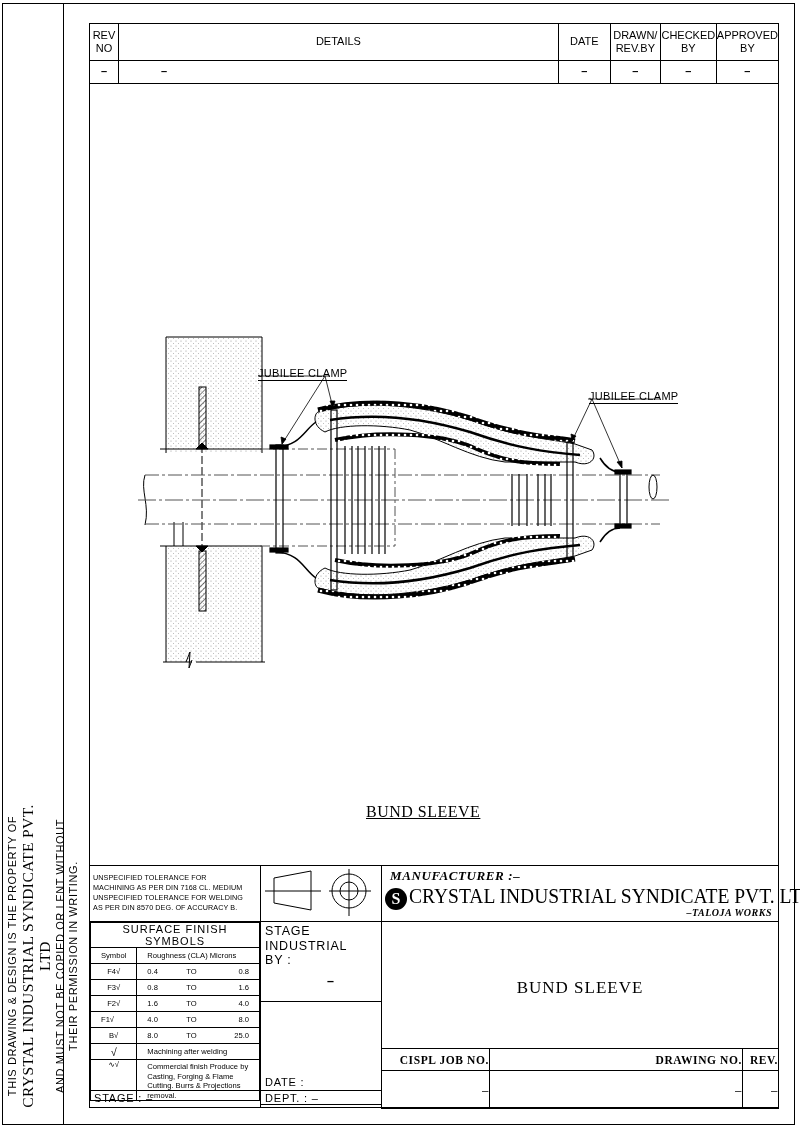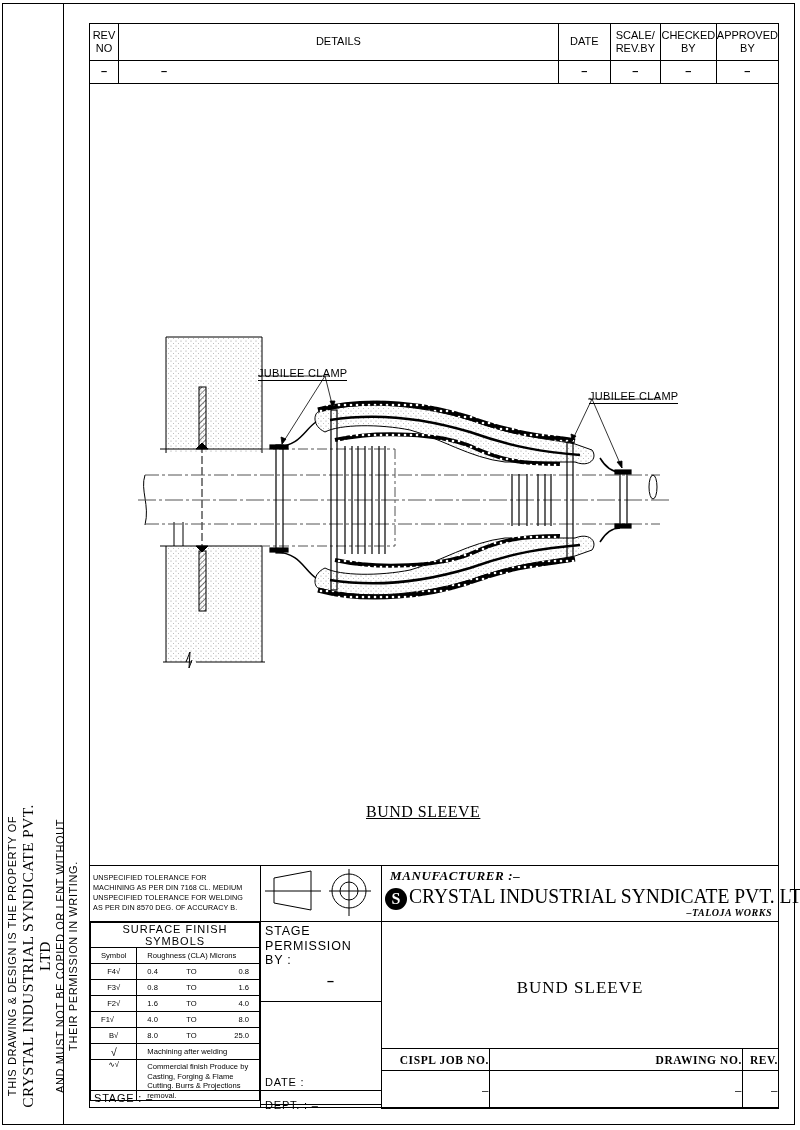--- a/index.html
+++ b/index.html
@@ -38,21 +38,21 @@
   .stage .hr{position:absolute;left:0;right:0;top:79px;border-top:1px solid #000;}
   .stage .s2{position:absolute;left:4px;top:81px;letter-spacing:0.8px;}
   .stage .s3{position:absolute;left:4px;top:153px;letter-spacing:0.8px;}
   .dtitle{left:381px;top:921px;width:398px;height:128px;}
   .dtitle .t{position:absolute;left:0;right:0;top:56px;text-align:center;font-family:"Liberation Serif",serif;font-size:17px;letter-spacing:1px;}
   .nums{position:absolute;left:381px;top:1048px;width:398px;}
   .nums td{border:1.2px solid #000;font-family:"Liberation Serif",serif;font-weight:bold;font-size:11.5px;text-align:right;letter-spacing:0.6px;padding:0;}
   .nums tr.h td{height:21px;}
   .nums tr.v td{height:37px;font-weight:normal;font-family:"Liberation Sans",sans-serif;}
   .scale{left:89px;top:1090px;width:172px;height:18px;font-size:11px;padding:1px 4px;letter-spacing:0.8px;}
-  .dept{left:260px;top:1090px;width:122px;height:18px;font-size:11px;padding:8px 4px;letter-spacing:0.8px;}
+  .dept{left:260px;top:1090px;width:122px;height:18px;font-size:11px;padding:1px 4px;letter-spacing:0.8px;}
 </style>
 </head>
 <body>
 
 <div class="abs outer"></div>
 <div class="abs margin-strip">
   <div class="side-text">
     <div class="l1">THIS DRAWING &amp; DESIGN IS THE PROPERTY OF</div>
     <div class="l2">CRYSTAL INDUSTRIAL SYNDICATE PVT. LTD</div>
     <div class="l3">AND MUST NOT BE COPIED OR LENT WITHOUT</div>
@@ -69,21 +69,21 @@
       <col style="width:52px">
       <col style="width:50px">
       <col style="width:56px">
       <col>
     </colgroup>
   <tbody>
       <tr class="h">
     <td>REV NO</td>
     <td>DETAILS</td>
     <td>DATE</td>
-    <td>SCALE/ REV.BY</td>
+    <td>DRAWN/ REV.BY</td>
     <td>CHECKED BY</td>
     <td>APPROVED BY</td>
   </tr>
   <tr class="d">
     <td>–</td>
     <td style="text-align:left;padding-left:42px">–</td>
     <td>–</td>
     <td>–</td>
     <td>–</td>
     <td>–</td>
@@ -287,21 +287,21 @@
       <td style="text-align:center;vertical-align:top;height:40px">∿√</td>
       <td colspan="3" style="vertical-align:top;line-height:9.5px;padding-top:2px">Commercial finish Produce by Casting, Forging &amp; Flame Cutting. Burrs &amp; Projections removal.</td>
     </tr>
   </tbody>
     </table>
 </div>
 
 <div class="tb stage">
   <div class="s1">
     <div>STAGE</div>
-    <div>PERMISSION</div>
+    <div>INDUSTRIAL</div>
     <div>BY :</div>
   </div>
   <div class="dash1">–</div>
   <div class="hr"></div>
   <div class="s3" style="font-size:11px">DATE :</div>
 </div>
 
 <div class="tb dtitle">
   <div class="t">BUND SLEEVE</div>
 </div>

